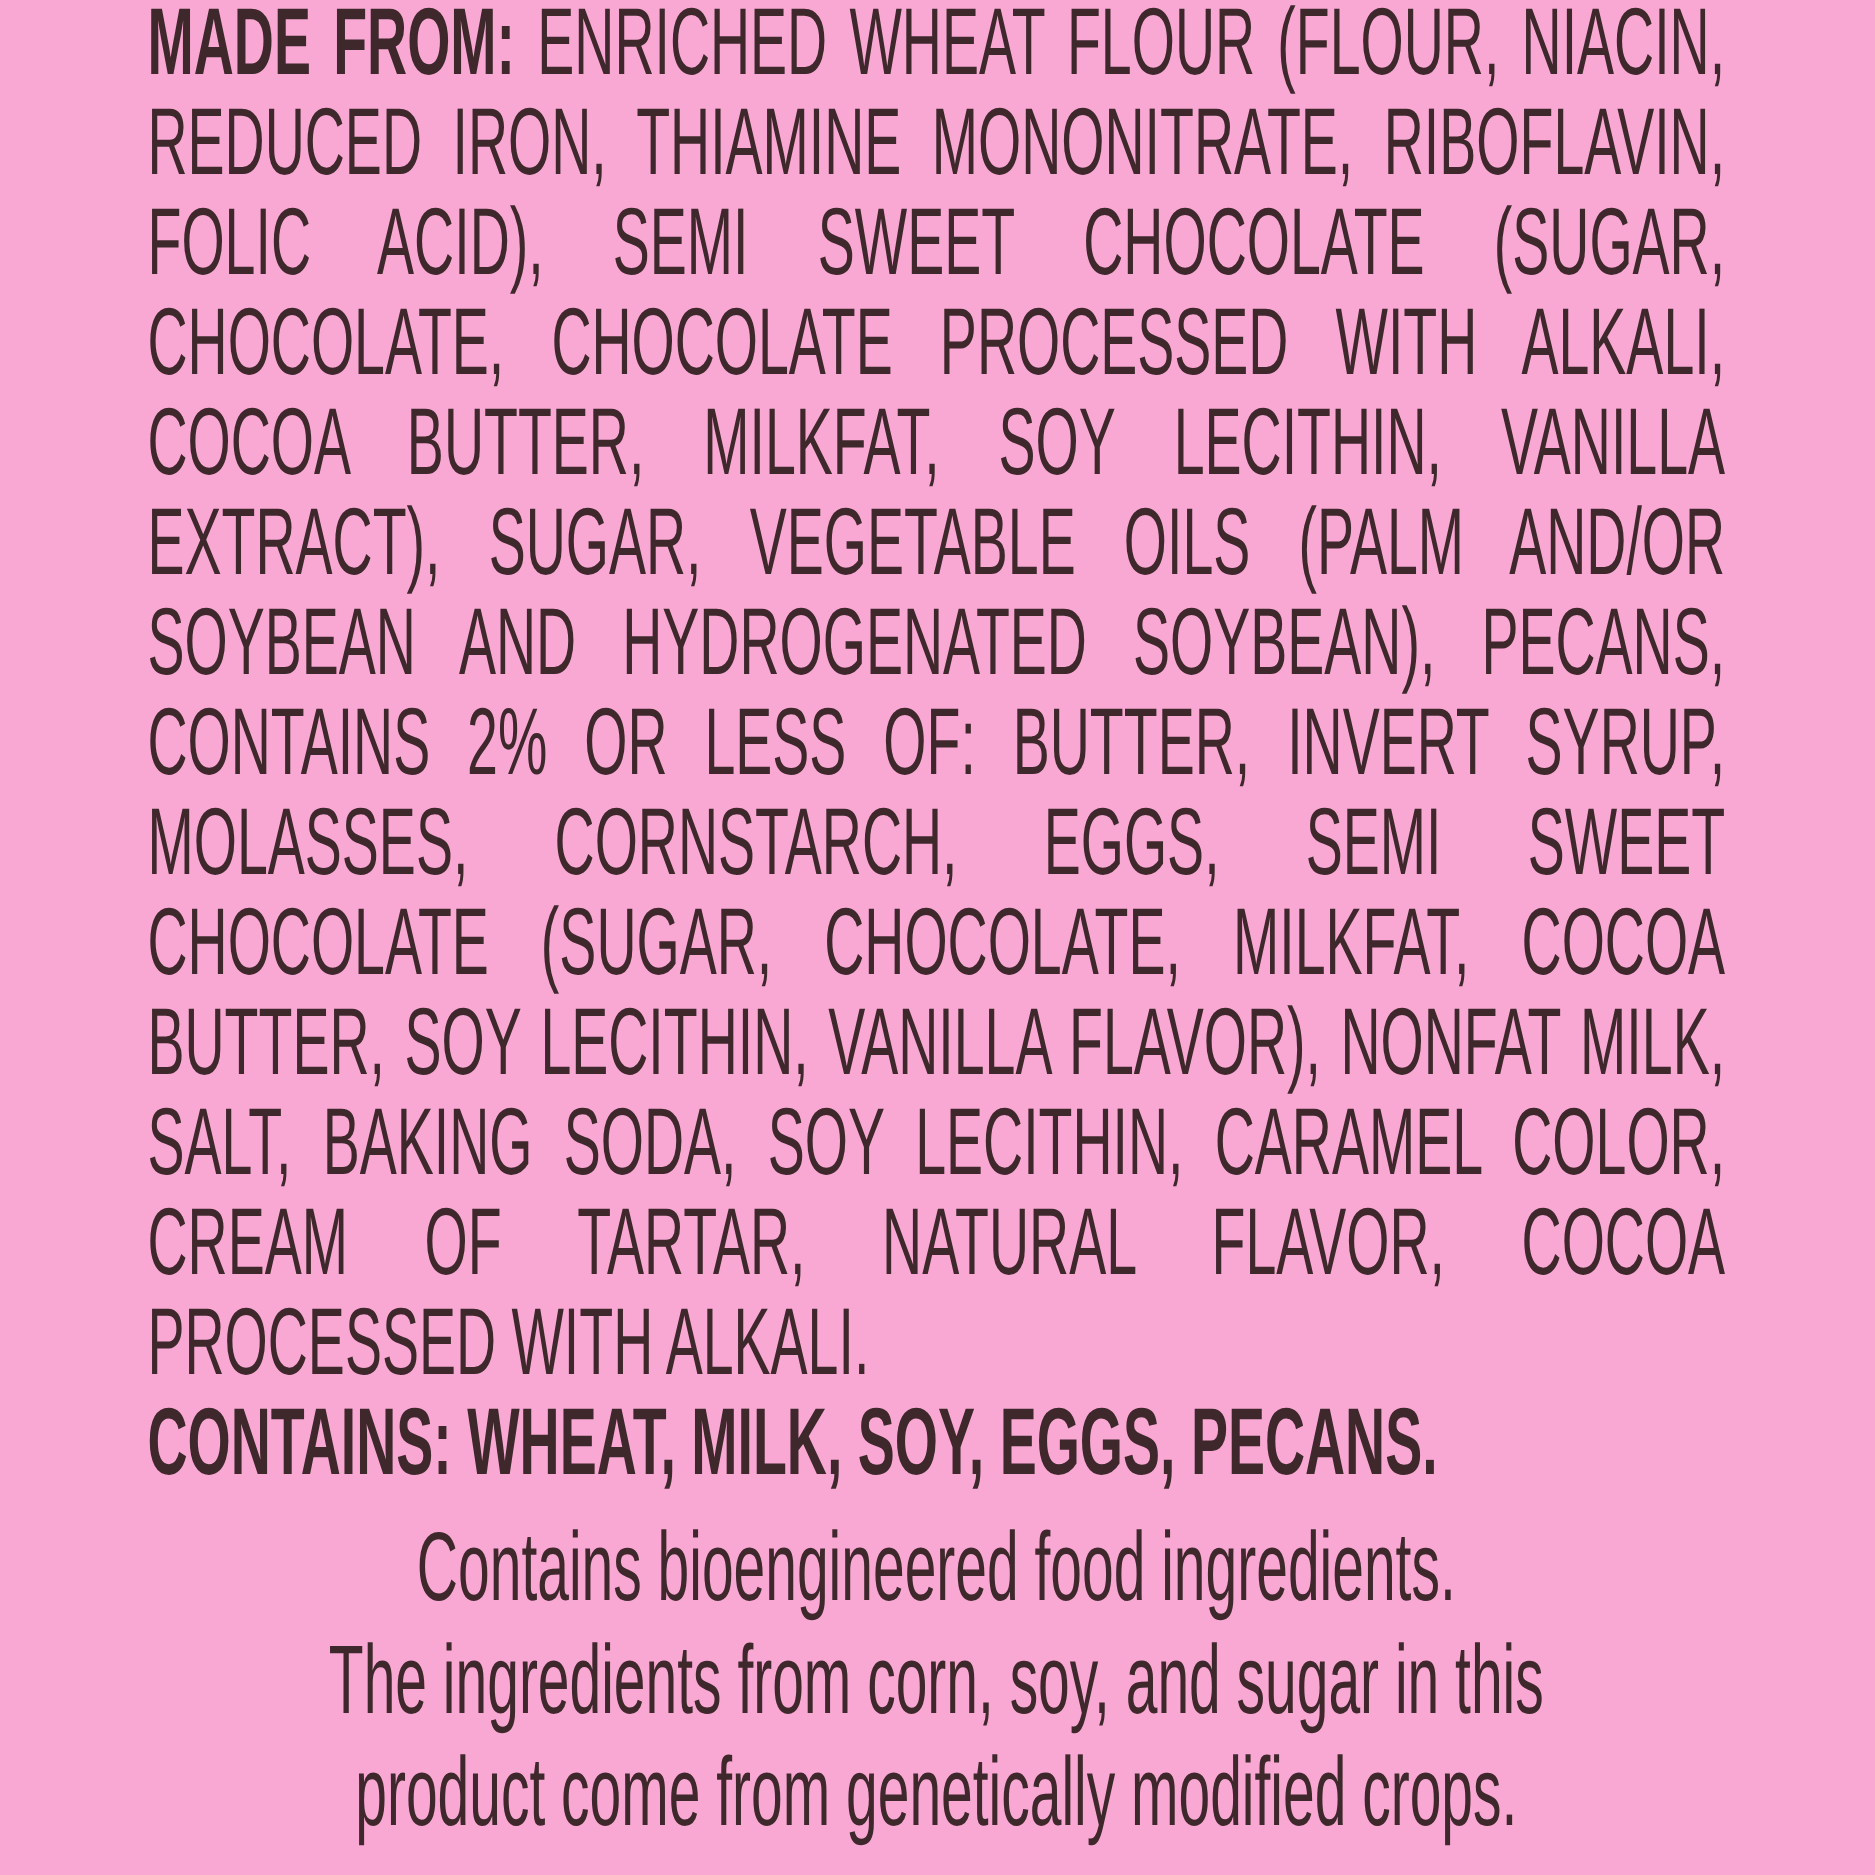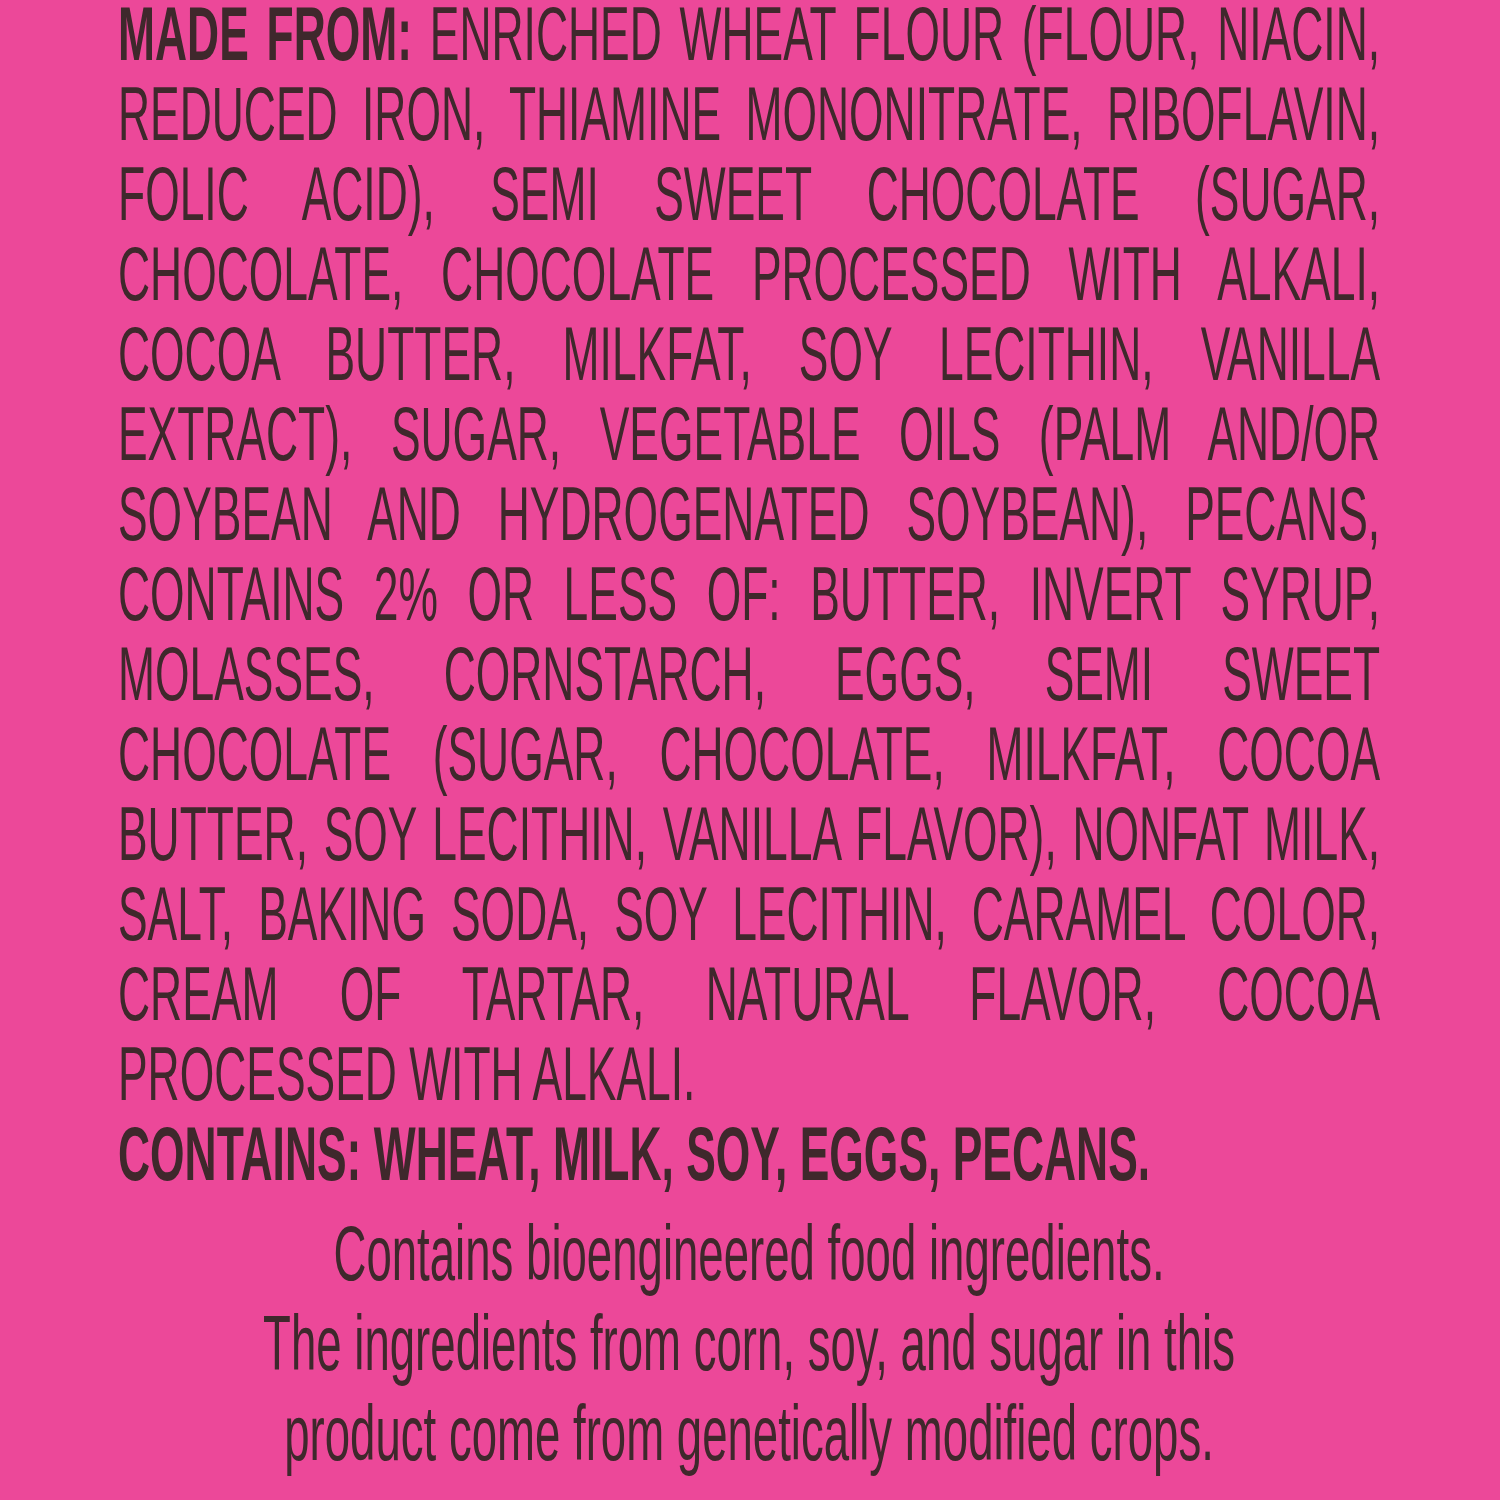--- a/index.html
+++ b/index.html
@@ -4,21 +4,21 @@
 <style>
   html, body {
     margin: 0;
     padding: 0;
     background: #ffffff;
   }
   .page {
     position: relative;
     width: 1500px;
     height: 1500px;
-    background: #ec4899;
+    background: #f9a8d4;
     overflow: hidden;
   }
   
   .text-col {
     position: absolute;
     left: 118px;
     top: -6px;
     width: 2160px;
     transform: scaleX(0.5843);
     transform-origin: top left;

